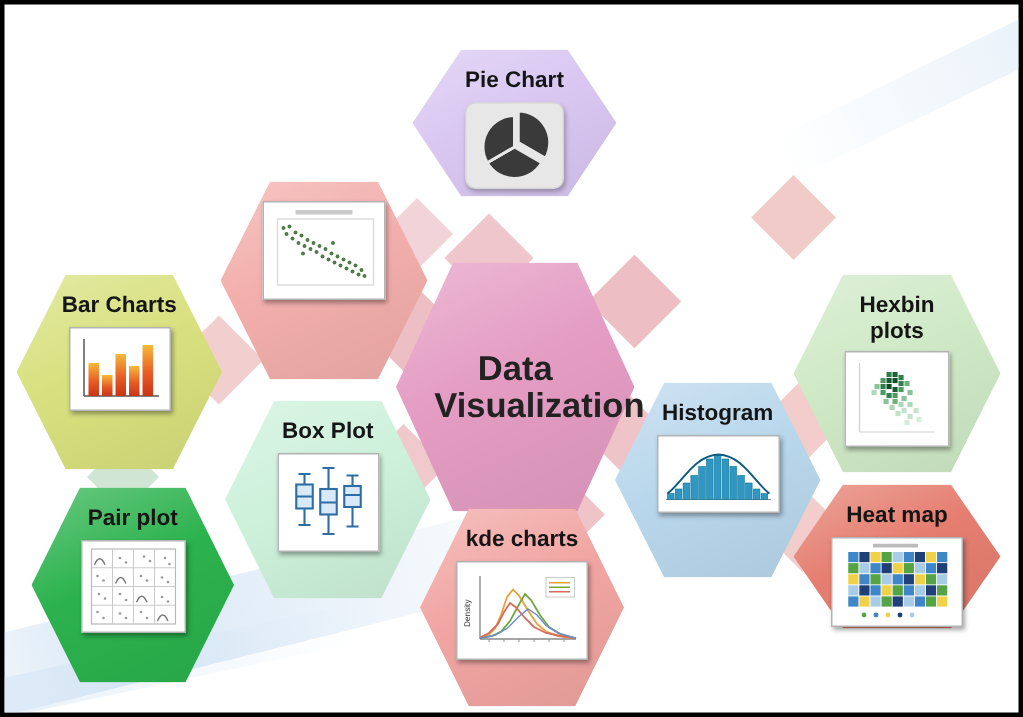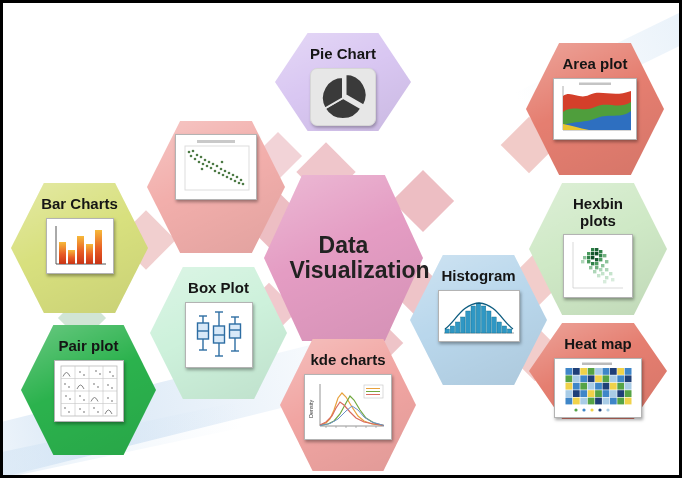--- a/index.html
+++ b/index.html
@@ -279,38 +279,20 @@
             <rect x="57" y="30" width="4.4" height="11"></rect>
             <rect x="62.2" y="34" width="4.4" height="7"></rect>
             <rect x="67.4" y="37" width="4.4" height="4"></rect>
           </g>
           <path d="M5 37 C15 30 22 12 39 11 C56 12 63 30 73 37" fill="none" stroke="#0e5d80" stroke-width="1.3"></path>
         </svg>
       </div>
     </div>
   </div>
 
-  <div class="hex" style="left:523px;top:40px;width:138px;height:132px">
-    <div class="hex-bg" style="background-color: rgb(229, 126, 112);"></div>
-    <div class="hex-inner">
-      <div class="hex-label">Area plot</div>
-      <div class="thumb">
-        <svg width="80" height="58" viewBox="0 0 80 58">
-          <rect x="0" y="0" width="80" height="58" fill="#ffffff"></rect>
-          <rect x="24" y="2.5" width="32" height="2.5" fill="#c4c4c4"></rect>
-          <line x1="8" y1="6" x2="8" y2="50" stroke="#999" stroke-width="0.8"></line>
-          <line x1="8" y1="50" x2="76" y2="50" stroke="#999" stroke-width="0.8"></line>
-          <path d="M8 16 C16 10 24 20 34 15 C46 9 58 18 76 11 L76 50 L8 50 Z" fill="#d43f2a"></path>
-          <path d="M8 32 C18 24 28 33 40 27 C52 21 64 30 76 22 L76 50 L8 50 Z" fill="#4f9e3c"></path>
-          <path d="M8 45 C20 41 30 43 42 38 C54 33 66 39 76 31 L76 50 L8 50 Z" fill="#2e6fc0"></path>
-          <path d="M8 50 L8 44 C16 45.5 24 48 34 50 Z" fill="#e9c42f"></path>
-        </svg>
-      </div>
-    </div>
-  </div>
 
   <div class="hex" style="left:526px;top:180px;width:138px;height:132px">
     <div class="hex-bg" style="background-color: rgb(207, 233, 198);"></div>
     <div class="hex-inner">
       <div class="hex-label wrap-2">Hexbin plots</div>
       <div class="thumb">
         <svg width="66" height="60" viewBox="0 0 66 60">
           <rect x="0" y="0" width="66" height="60" fill="#ffffff"></rect>
           <line x1="8" y1="6" x2="8" y2="52" stroke="#cfcfcf" stroke-width="0.8"></line>
           <line x1="8" y1="52" x2="58" y2="52" stroke="#cfcfcf" stroke-width="0.8"></line>

